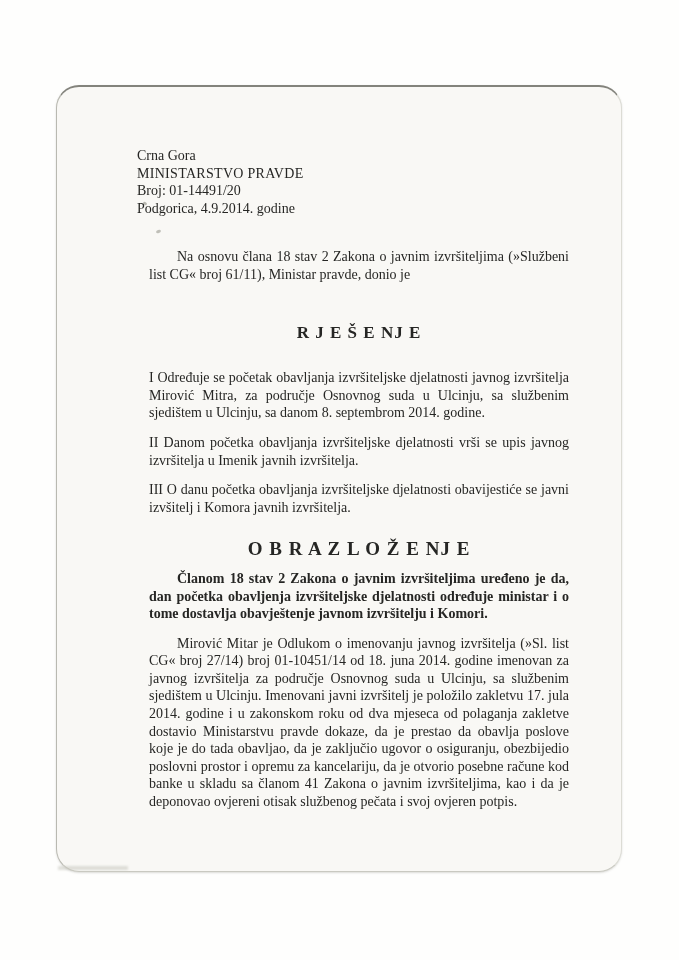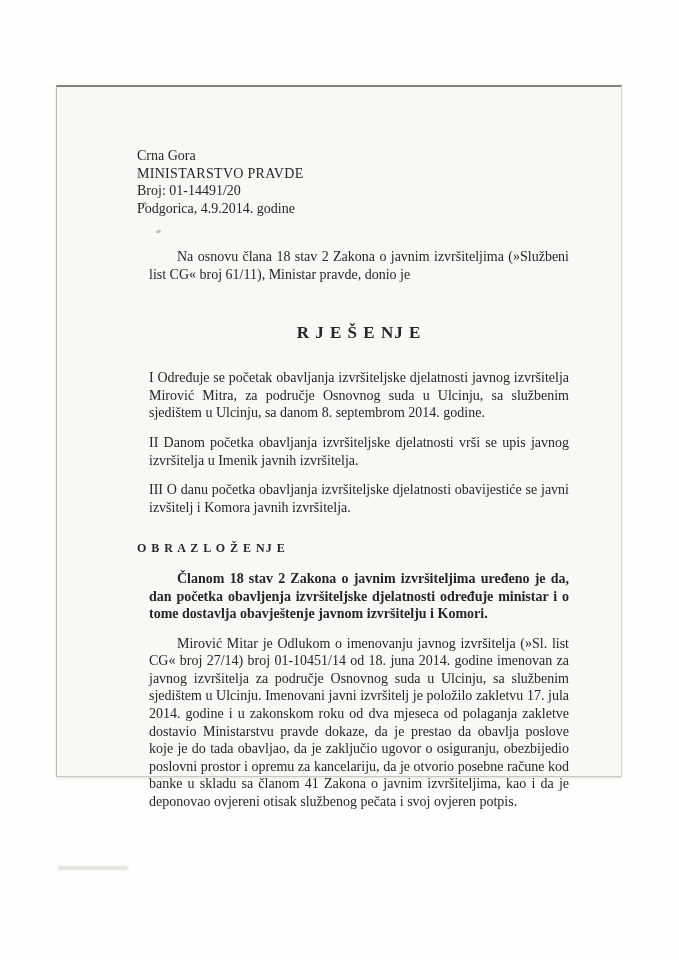--- a/index.html
+++ b/index.html
@@ -17,29 +17,30 @@
   .scan-surface {
     position: absolute;
     inset: 0;
     background: #fefefd;
   }
   .paper {
     position: absolute;
     left: 56px;
     top: 85px;
     width: 566px;
-    height: 692px;
+    height: 787px;
     background: #f9f8f5;
     border-top: 2px solid #83837c;
     border-left: 1px solid #b9b9b1;
     border-right: 1px solid #dcdcd5;
     border-bottom: 1px solid #c9c9c1;
     box-shadow: 0 1px 2px rgba(120,120,110,0.25);
     box-sizing: border-box;
     color: #262624;
+    border-radius: 23px;
   }
   .content {
     position: absolute;
     left: 80px;
     top: 60px;
     width: 444px;
     font-size: 14px;
     line-height: 17.6px;
   }
   .hdr-line { white-space: nowrap; }
@@ -56,23 +57,23 @@
     margin-top: 40px;
     text-align: center;
     font-weight: bold;
     font-size: 17px;
     letter-spacing: 1px;
   }
   .item { margin-top: 11px; }
   .item-first { margin-top: 28px; }
   .section-title {
     margin-top: 24px;
-    text-align: left;
+    text-align: center;
     font-weight: bold;
-    font-size: 12px;
+    font-size: 19px;
     letter-spacing: 1px;
   }
   .expl {
     text-indent: 28px;
   }
   .expl-first { margin-top: 12px; font-weight: bold; }
   .speck {
     position: absolute;
     background: #9a9a90;
     border-radius: 50%;

